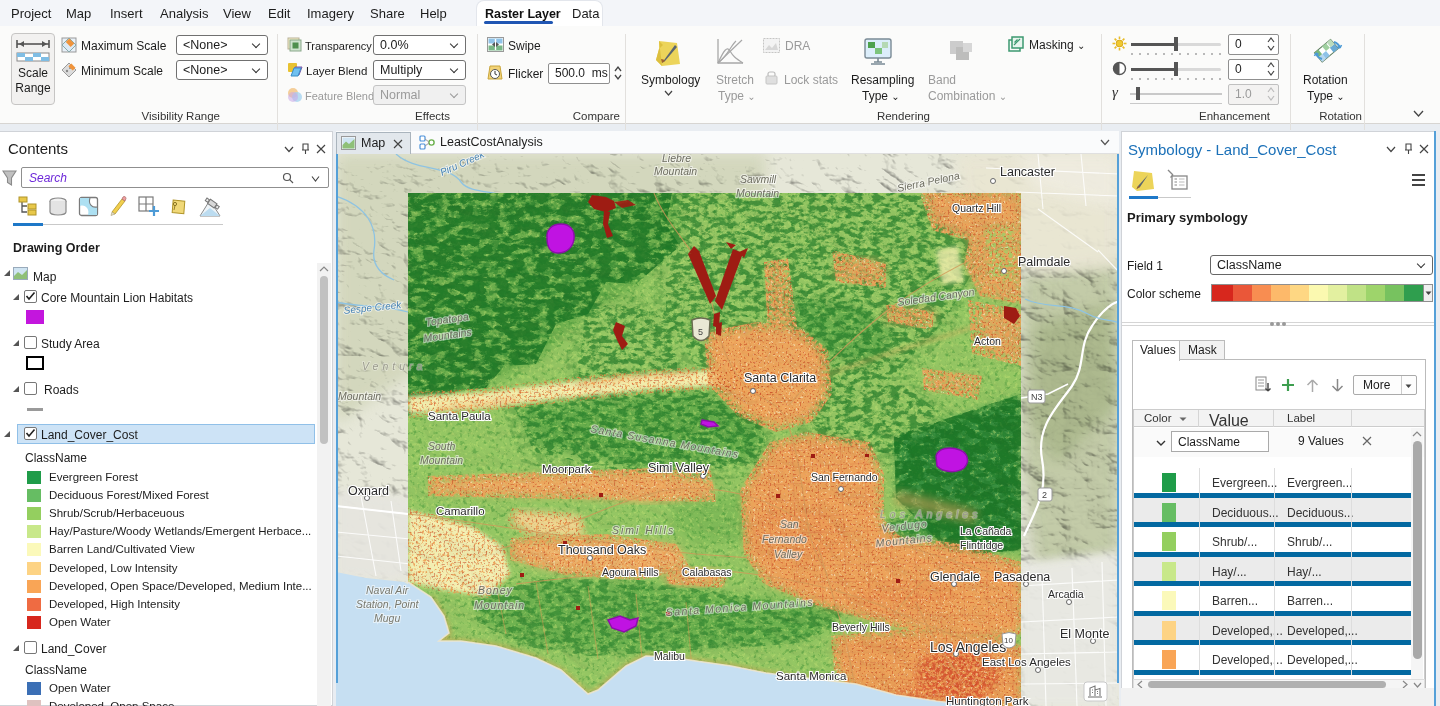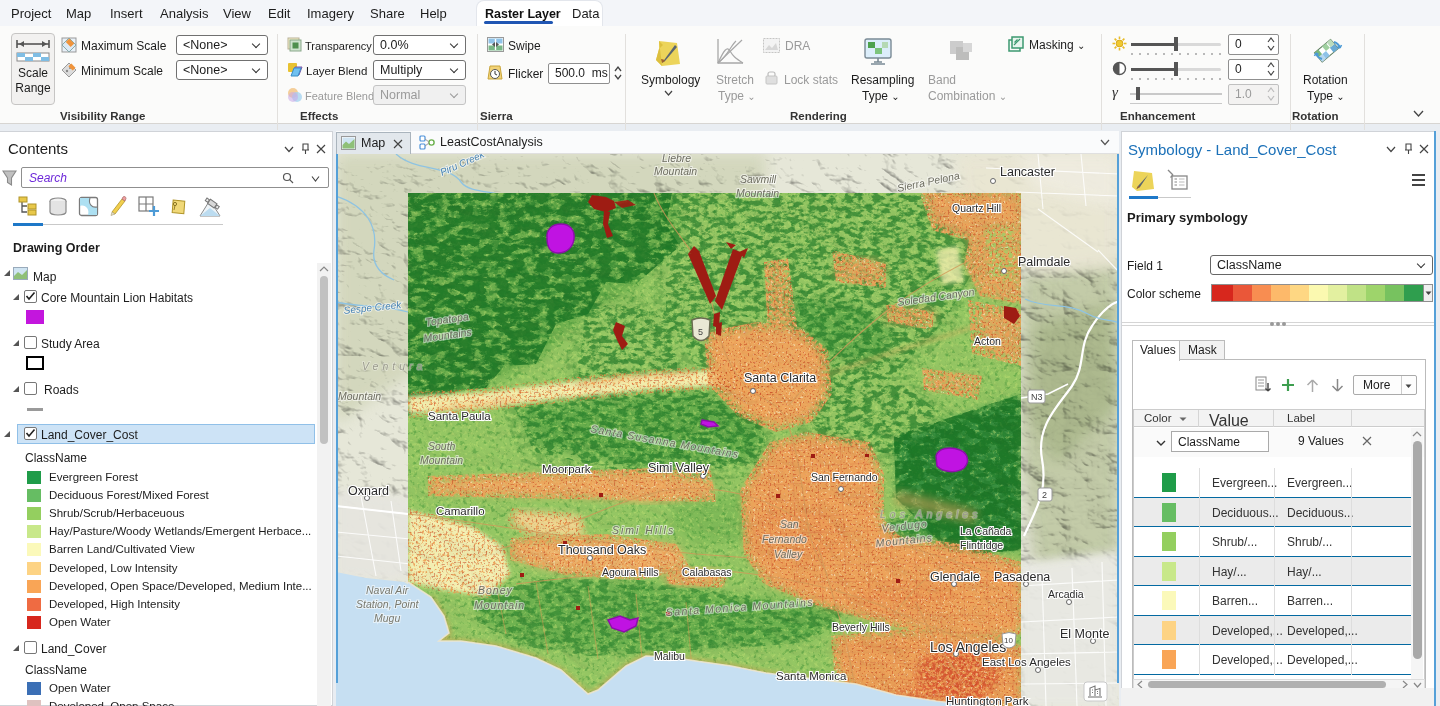--- a/index.html
+++ b/index.html
@@ -3,33 +3,33 @@
 <meta charset="utf-8">
 <style>
 * { margin:0; padding:0; box-sizing:border-box; }
 html,body { width:1440px; height:706px; overflow:hidden; font-family:"Liberation Sans", sans-serif; background:#e9edf2; }
 .abs { position:absolute; }
 #menubar { position:absolute; left:0; top:0; width:1440px; height:26px; background:#f3f5f9; }
 #menubar .mi { position:absolute; top:6px; font-size:13px; color:#1c1c1c; }
 #tabpill { position:absolute; left:476px; top:0px; width:127px; height:26px; background:#fff; border:1px solid #e3e6ec; border-bottom:none; border-radius:8px 8px 0 0; }
 #ribbon { position:absolute; left:0; top:26px; width:1440px; height:98px; background:#fbfbfa; border-bottom:1px solid #d7d5d2; }
 .gsep { position:absolute; top:8px; height:104px; width:1px; background:#e2e0dd; }
-.glabel { position:absolute; top:84px; font-size:11.5px; font-weight:700; color:#333; text-align:left; }
+.glabel { position:absolute; top:84px; font-size:11.5px; font-weight:400; color:#333; text-align:right; }
 .gray { color:#9a9a9a !important; }
 .combo { position:absolute; height:20px; background:#fff; border:1px solid #707070; border-radius:3px; font-size:12.5px; color:#1c1c1c; line-height:18px; padding-left:6px; }
 .combo .car { position:absolute; right:8px; top:5px; width:6px; height:6px; border-right:1.5px solid #333; border-bottom:1.5px solid #333; transform:rotate(45deg); }
 .spin { position:absolute; height:21px; background:#fff; border:1px solid #8f8f8f; border-radius:2px; font-size:12px; color:#1c1c1c; line-height:19px; padding-left:6px; }
 #leftpanel { position:absolute; left:0; top:131px; width:333px; height:575px; background:#fff; border:1px solid #d0d3d8; border-left:none; }
 #mapArea { position:absolute; left:336px; top:131px; width:783px; height:575px; background:#fdfdfd; }
 #rightpanel { position:absolute; left:1121px; top:131px; width:314px; height:575px; background:#fff; border:1px solid #d0d3d8; }
 .ck { position:absolute; width:13px; height:13px; border:1px solid #777; border-radius:2px; background:#fff; }
 .lbl12 { position:absolute; font-size:12px; color:#1c1c1c; white-space:nowrap; }
 .lbl11 { position:absolute; font-size:11.5px; color:#1c1c1c; white-space:nowrap; }
 svg text { font-family:"Liberation Sans", sans-serif; }
-.trow { position:absolute; left:0; width:280px; height:29.5px; border-bottom:1px solid #0369a1; }
+.trow { position:absolute; left:0; width:280px; height:29.5px; border-bottom:5px solid #0369a1; }
 .trow .sw { position:absolute; left:28px; top:5px; width:14px; height:19px; }
 .trow .tv { position:absolute; left:78px; top:8px; font-size:12px; color:#333; }
 .trow .tl { position:absolute; left:153px; top:8px; font-size:12px; color:#333; }
 </style>
 </head>
 <body>
 
 <div id="menubar">
   <span class="mi" style="left:11px">Project</span>
   <span class="mi" style="left:66px">Map</span>
@@ -237,21 +237,21 @@
       </svg>
   </div>
   <div class="gsep" style="left:277px; top:8px; height:96px;"></div>
   <div class="gsep" style="left:477px; top:8px; height:96px;"></div>
   <div class="gsep" style="left:625px; top:8px; height:96px;"></div>
   <div class="gsep" style="left:1101px; top:8px; height:96px;"></div>
   <div class="gsep" style="left:1290px; top:8px; height:96px;"></div>
   <div class="gsep" style="left:1364px; top:8px; height:96px;"></div>
   <div class="glabel" style="left:60px; width:160px;">Visibility Range</div>
   <div class="glabel" style="left:300px; width:150px;">Effects</div>
-  <div class="glabel" style="left:480px; width:140px;">Sierra</div>
+  <div class="glabel" style="left:480px; width:140px;">Compare</div>
   <div class="glabel" style="left:790px; width:140px;">Rendering</div>
   <div class="glabel" style="left:1120px; width:150px;">Enhancement</div>
   <div class="glabel" style="left:1292px; width:70px;">Rotation</div>
 </div>
 
 <div id="leftpanel">
   <div class="abs" style="left:8px;top:8px;font-size:15px;color:#1c1c1c">Contents</div>
   <svg width="10" height="7" class="abs" style="left:284px;top:14px" viewBox="0 0 10 7">
       <path d="M1 1 L5 5.5 L9 1" fill="none" stroke="#444" stroke-width="1.2"></path>
     </svg>

